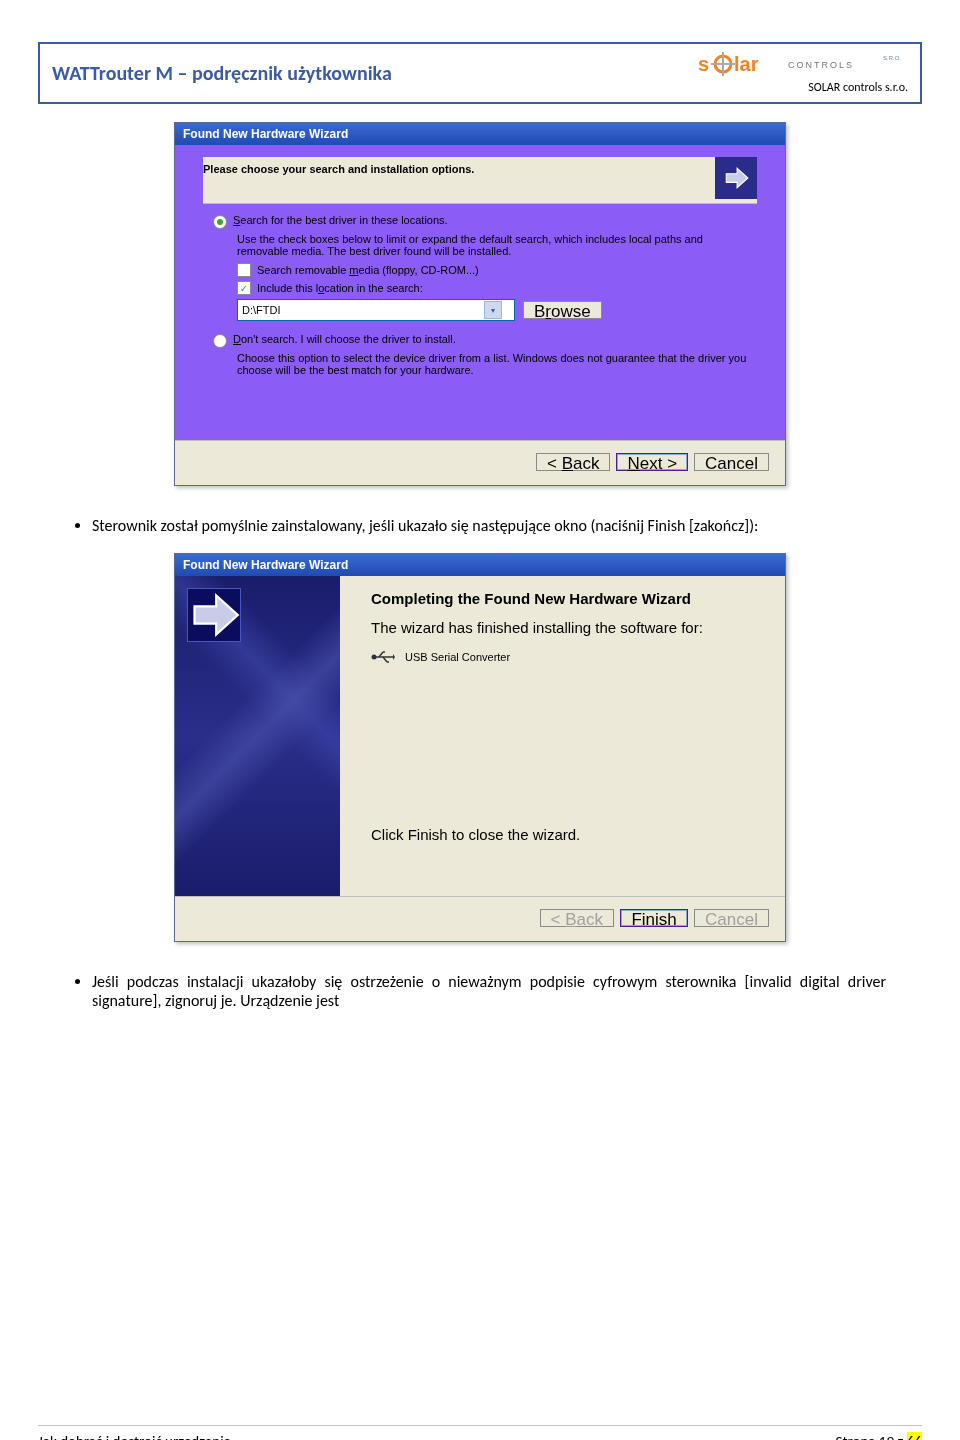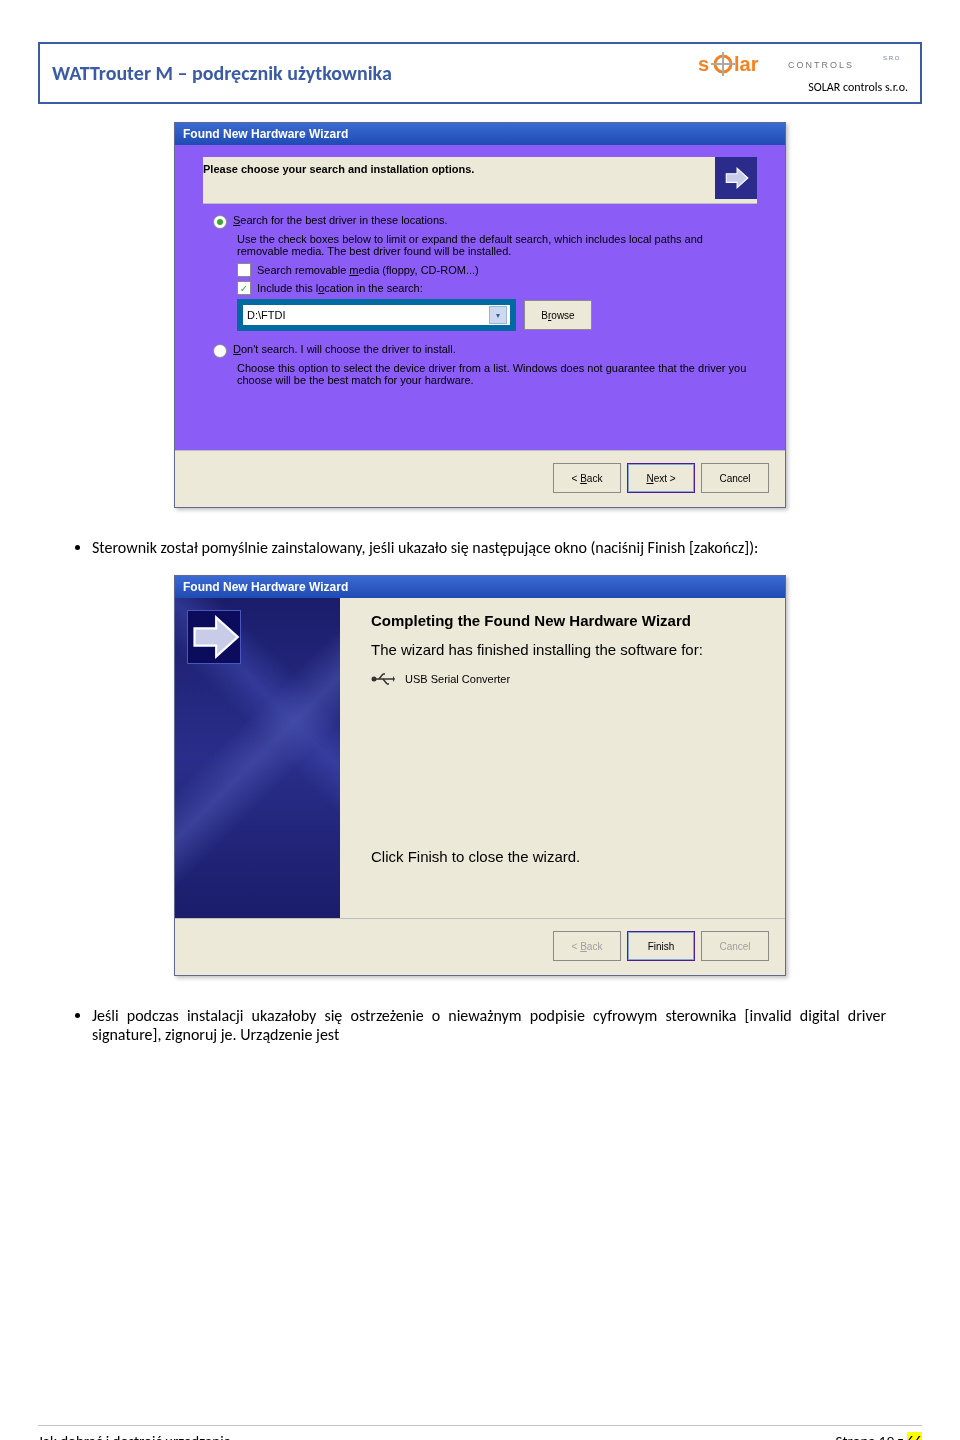--- a/index.html
+++ b/index.html
@@ -128,46 +128,46 @@
     color: #3aa63a;
   }
   .path-row {
     display: flex;
     align-items: center;
     gap: 8px;
     margin: 4px 0 12px 34px;
   }
   .combo {
     flex: 1;
-    border: 6px solid #0369a1;
+    border: 1px solid #0369a1;
     background: #fff;
     height: 20px;
     display: flex;
     align-items: center;
     justify-content: space-between;
-    padding: 0 3px 0 4px;
+    padding: 0 12px 0 4px;
     max-width: 260px;
   }
   .combo-arrow {
     width: 16px; height: 16px;
     background: #cdd9ee;
     border: 1px solid #9cb5dc;
     display: flex;
     align-items: center;
     justify-content: center;
     font-size: 8px;
     color: #3b5ba5;
   }
   .btn {
     border: 1px solid #8a8a8a;
     background: #ece9d8;
-    height: 30px;
+    height: 18px;
     min-width: 68px;
     font-family: Tahoma, sans-serif;
-    font-size: 10px;
+    font-size: 17px;
     padding: 0 10px;
     cursor: pointer;
   }
   .btn.default-btn {
     border: 1px solid #4c1d95;
     box-shadow: 0 0 0 1px #88a6d8 inset;
   }
   .btn:disabled {
     color: #a0a0a0;
     cursor: default;

